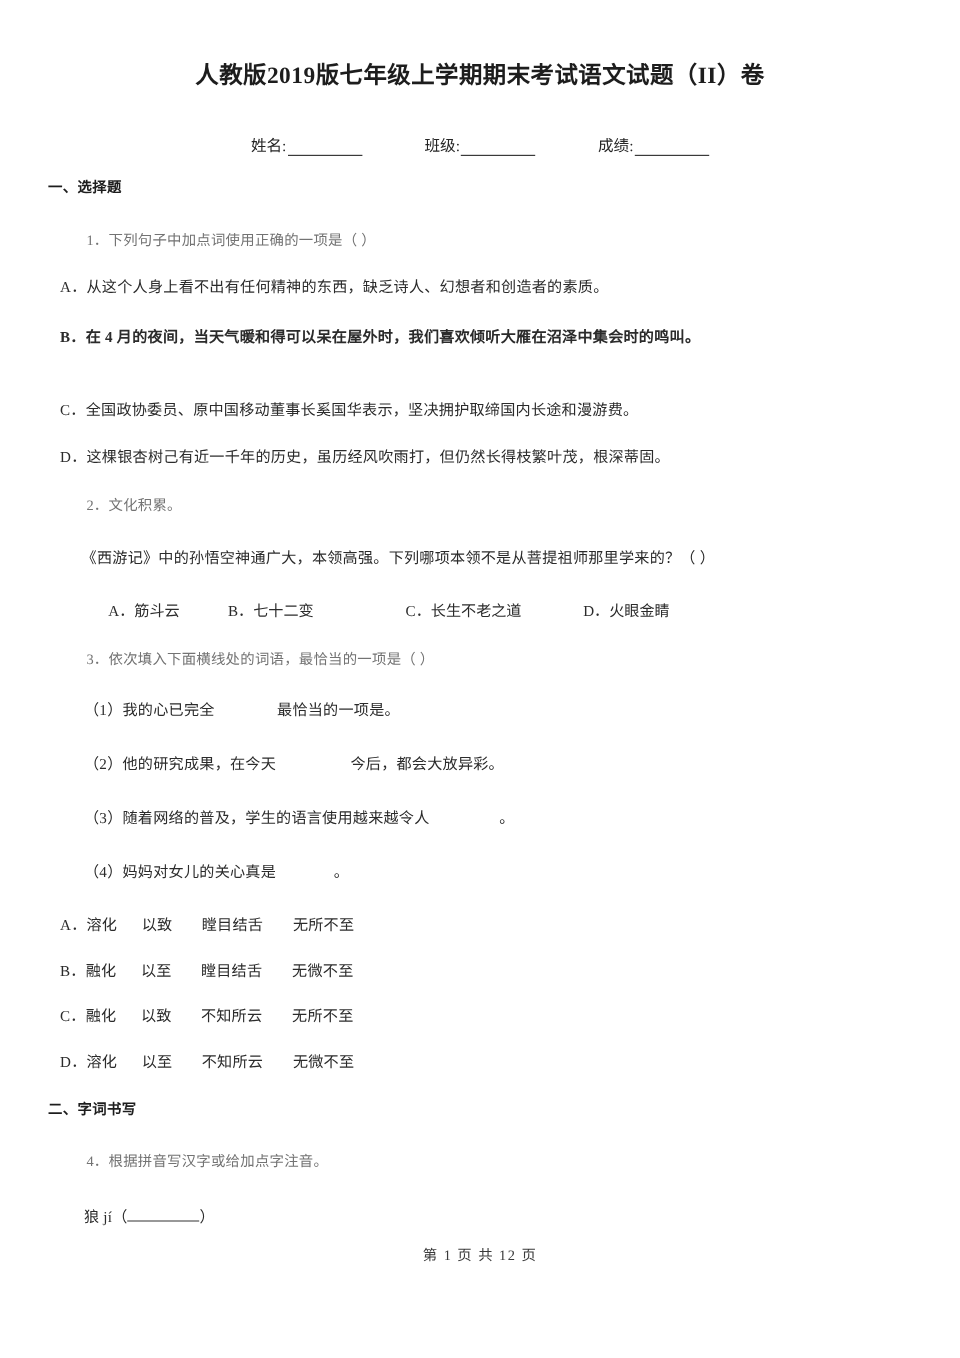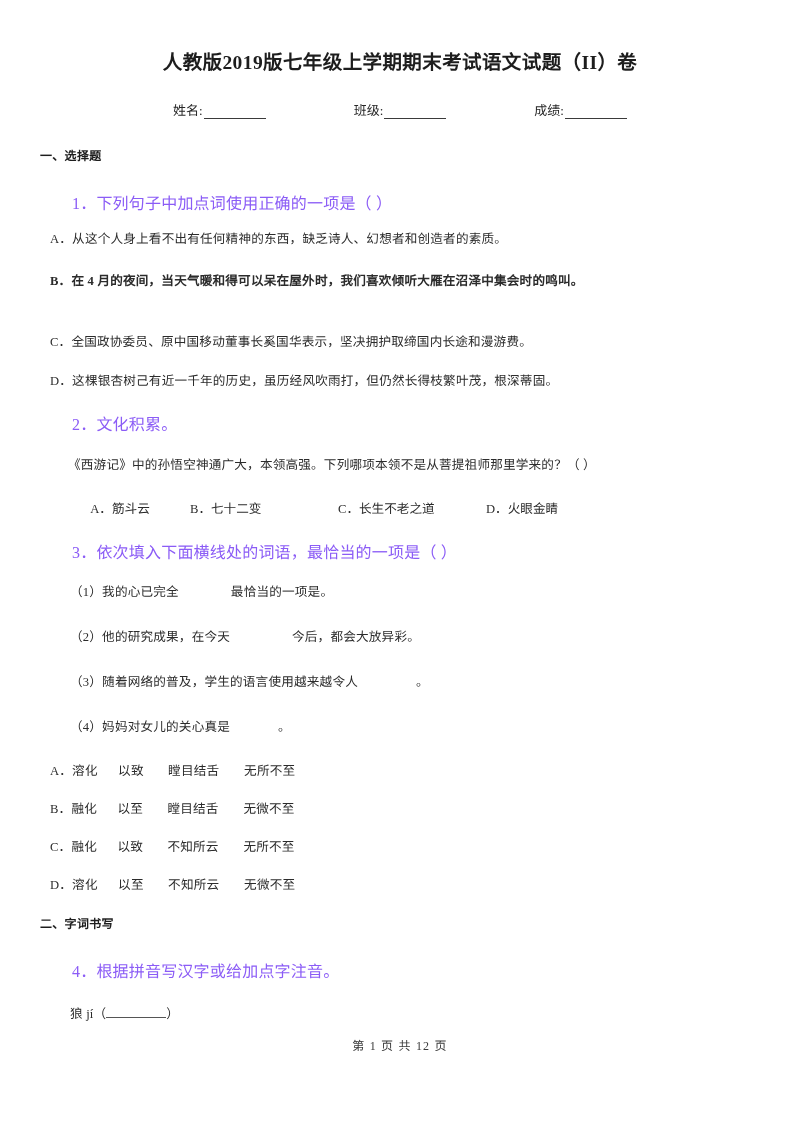--- a/index.html
+++ b/index.html
@@ -31,22 +31,22 @@
     text-align: center;
     font-size: 19.5px;
     font-weight: 700;
     letter-spacing: 0.4px;
     color: #1d1d1d;
     font-family: "Liberation Serif", "DejaVu Serif", serif;
   }
   .meta-row {
     display: flex;
     justify-content: center;
-    gap: 88px;
-    margin-top: 25px;
+    gap: 52px;
+    margin-top: 36px;
     font-size: 13px;
     color: #262626;
   }
   .meta-item {
     display: flex;
     align-items: flex-end;
     white-space: nowrap;
   }
   .meta-label { font-size: 13px; }
   .meta-blank {
@@ -58,22 +58,22 @@
   }
 
   
   .section-heading {
     font-size: 12px;
     font-weight: 700;
     color: #1d1d1d;
     letter-spacing: 0.3px;
   }
   .q-stem {
-    font-size: 16px;
-    color: #8b5cf6;
+    font-size: 12px;
+    color: #737373;
     padding-left: 32px;
     letter-spacing: 0.2px;
   }
   .q-sub {
     font-size: 12.6px;
     color: #2b2b2b;
     padding-left: 30px;
     letter-spacing: 0.2px;
   }
   .q-text {

